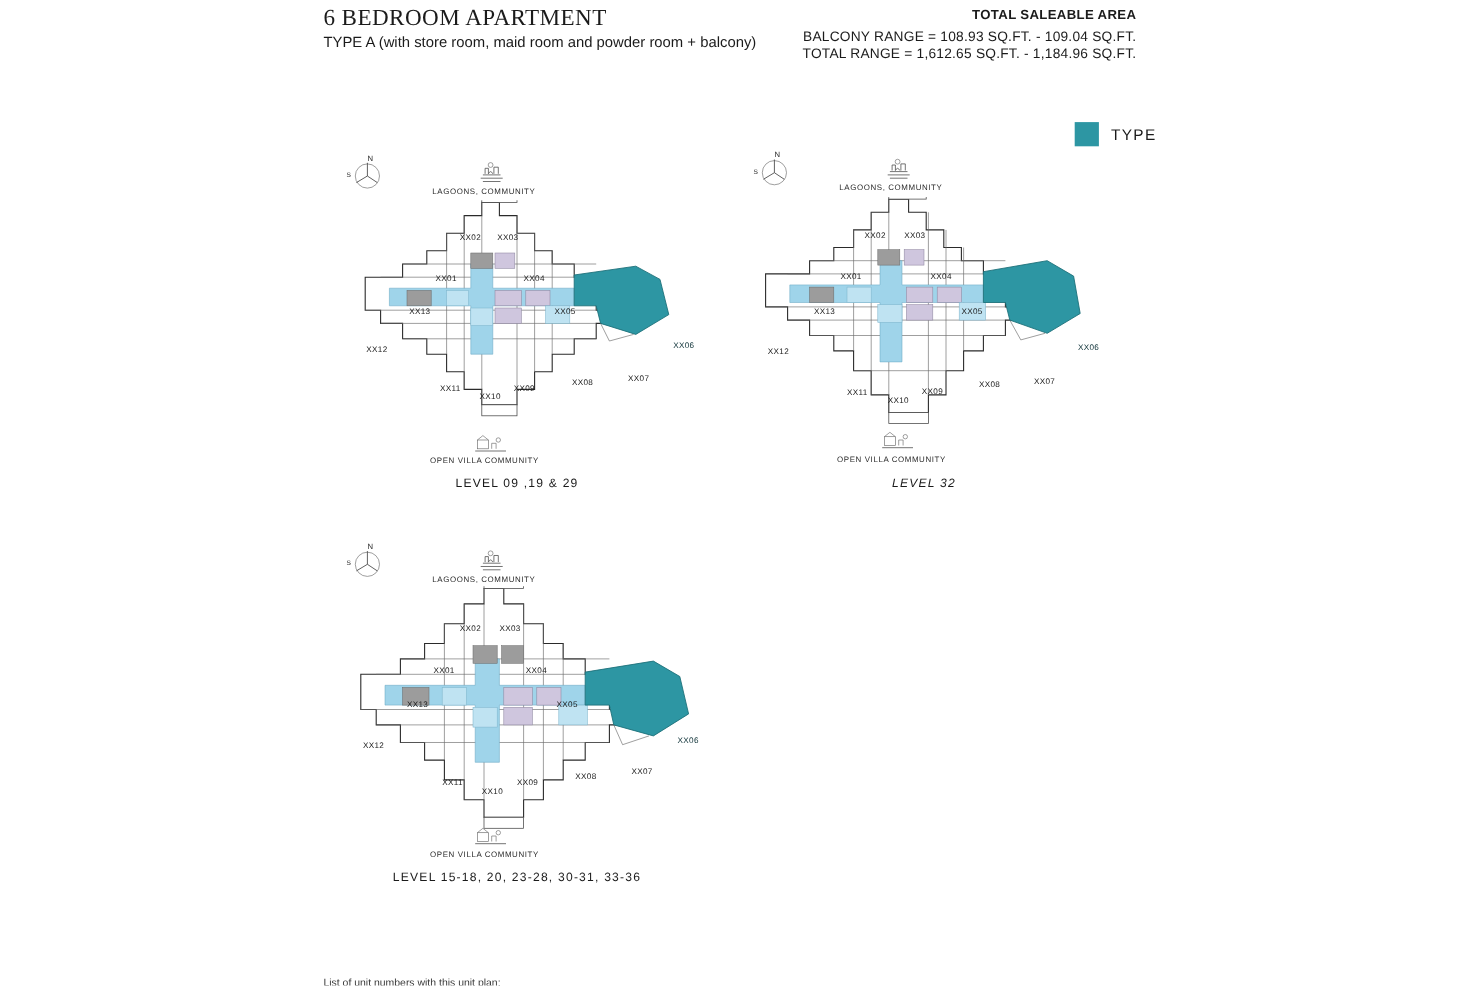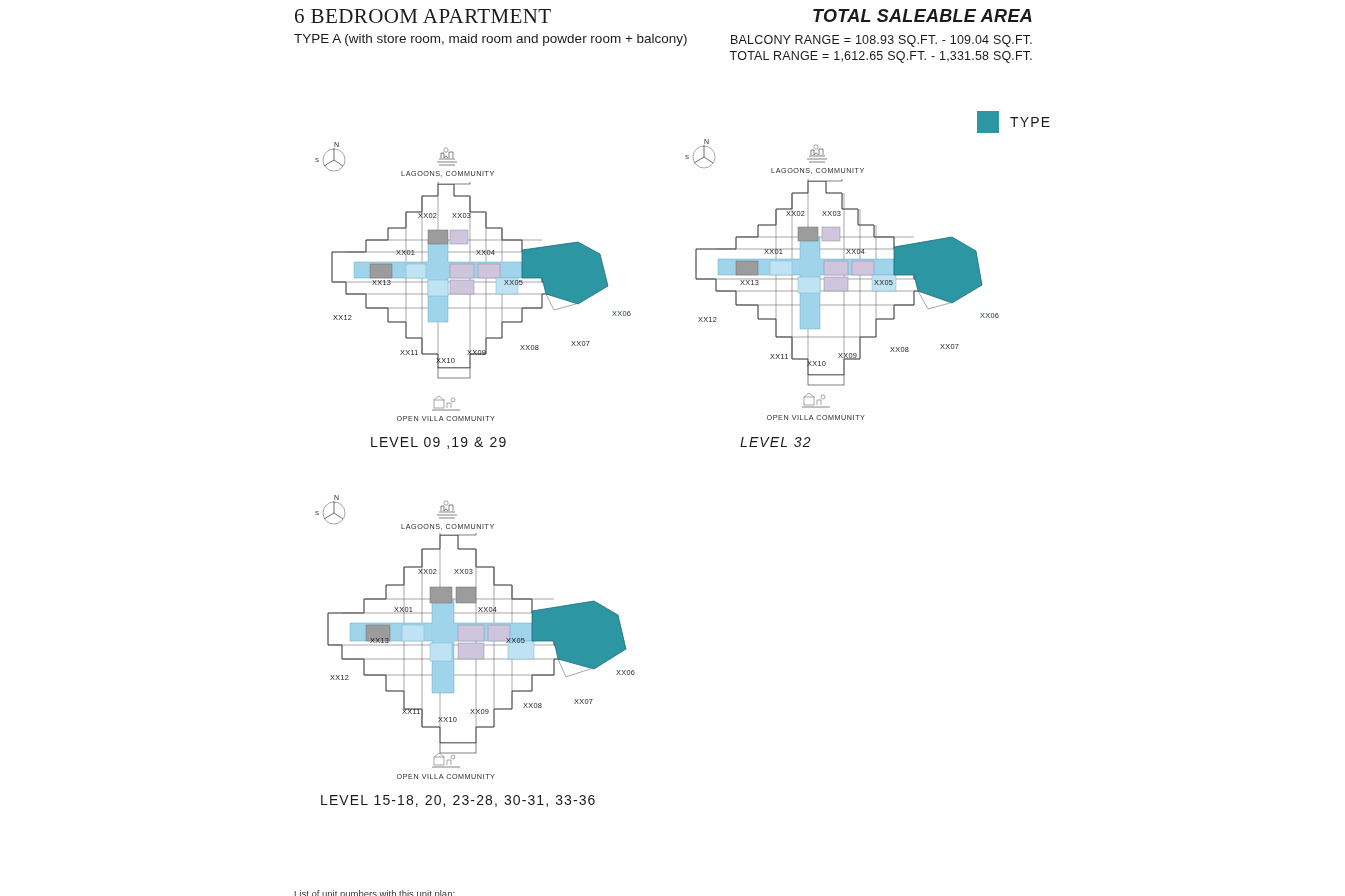--- a/index.html
+++ b/index.html
@@ -34,26 +34,25 @@
     color: #1b1b1b;
   }
   .area-block {
     position: absolute;
     right: 312px;
     top: 6px;
     text-align: right;
     width: 420px;
   }
   .area-title {
-    font-size: 18px;
+    font-size: 12px;
     font-weight: bold;
     letter-spacing: 0.3px;
     color: #1b1b1b;
     margin-bottom: 5px;
-    font-style: italic;
   }
   .area-line {
     font-size: 12.5px;
     letter-spacing: 0.2px;
     color: #1b1b1b;
     line-height: 16px;
   }
 
   
   .legend {
@@ -94,28 +93,29 @@
     left: -1px;
     top: 13px;
     font-size: 6px;
   }
   .icon-label {
     position: absolute;
     font-size: 7.2px;
     letter-spacing: 0.55px;
     color: #2b2b2b;
     white-space: nowrap;
+    text-align: left;
+  }
+  .level-label {
+    position: absolute;
+    font-size: 11px;
+    letter-spacing: 1.1px;
+    color: #1b1b1b;
+    white-space: nowrap;
     text-align: center;
-  }
-  .level-label {
-    position: absolute;
-    font-size: 14px;
-    letter-spacing: 1.1px;
-    color: #1b1b1b;
-    white-space: nowrap;
   }
   .unit-tag {
     position: absolute;
     font-size: 7.4px;
     letter-spacing: 0.3px;
     color: #1b1b1b;
     white-space: nowrap;
   }
   .unit-tag.on-teal { color: #11343a; margin-left: 44px; }
 
@@ -139,21 +139,21 @@
 </style>
 </head>
 <body>
 
 <div class="header-title">6 BEDROOM APARTMENT</div>
 <div class="header-subtitle">TYPE A (with store room, maid room and powder room + balcony)</div>
 
 <div class="area-block">
   <div class="area-title">TOTAL SALEABLE AREA</div>
   <div class="area-line">BALCONY RANGE = 108.93 SQ.FT. - 109.04 SQ.FT.</div>
-  <div class="area-line">TOTAL RANGE = 1,612.65 SQ.FT. - 1,331.58 SQ.FT.</div>
+  <div class="area-line">TOTAL RANGE = 1,612.65 SQ.FT. - 1,184.96 SQ.FT.</div>
 </div>
 
 <div class="legend">
   <div class="legend-swatch"></div>
   <div class="legend-label">TYPE</div>
 </div>
 
 <div class="plan" style="left:300px; top:140px; width:360px; height:320px;">
 
   <div class="compass" style="left:16px; top:4px; width:40px; height:30px;">

